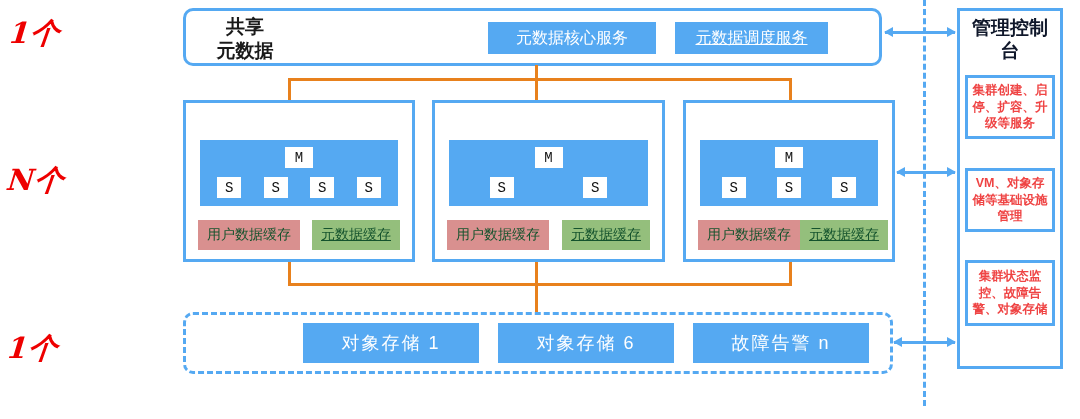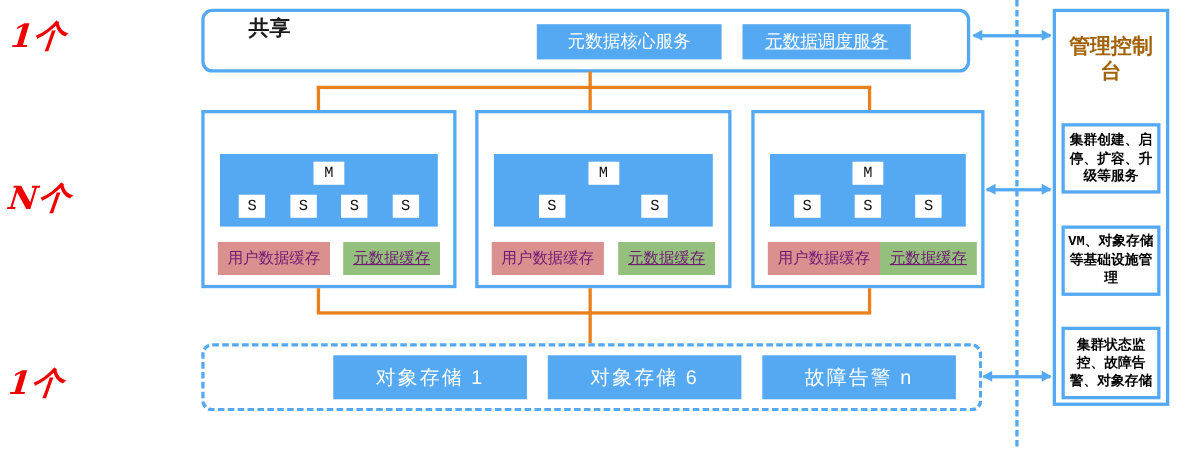--- a/index.html
+++ b/index.html
@@ -54,21 +54,21 @@
   .ssq {
     width:24px; height:21px; background:#ffffff; color:#111;
     font-family:"Liberation Mono", monospace; font-size:14px;
     display:flex; align-items:center; justify-content:center;
   }
   .caches {
     position:absolute; left:12px; right:12px; bottom:9px;
     display:flex; justify-content:space-between;
   }
   .cache {
-    color:#701a75; font-size:14px; padding:6px 9px; white-space:nowrap;
+    color:#14532d; font-size:14px; padding:6px 9px; white-space:nowrap;
   }
   .cache.pink { background:#d9908f; }
   .cache.green { background:#94bf7c;text-decoration:underline; }
   
   .storagebox {
     position:absolute; left:183px; top:312px; width:710px; height:62px;
     border:3px dashed #55a9f2; border-radius:10px; box-sizing:border-box; background:#fff;
   }
   .stor {
     position:absolute; top:8px; height:40px; width:176px; background:#55a9f2;
@@ -88,45 +88,46 @@
     border-top:5px solid transparent; border-bottom:5px solid transparent;
   }
   .darrow::before { left:-1px; border-right:9px solid #55a9f2; }
   .darrow::after  { right:-1px; border-left:9px solid #55a9f2; }
   
   .console {
     position:absolute; left:957px; top:8px; width:106px; height:361px;
     border:3px solid #55a9f2; box-sizing:border-box; background:#ffffff;
   }
   .console-title {
-    margin:21px 8px 0; text-align:center; font-weight:bold; color:#a16207;
+    margin:6px 8px 0; text-align:center; font-weight:bold; color:#0f172a;
     font-size:19px; line-height:1.2;
   }
   .fbox {
     position:absolute; left:5px; right:5px; border:3px solid #55a9f2;
-    box-sizing:border-box; color:#000000; font-weight:bold; font-size:12.5px;
+    box-sizing:border-box; color:#ef4444; font-weight:bold; font-size:12.5px;
     line-height:1.35; text-align:center; display:flex; align-items:center;
-    justify-content:center; padding:2px;margin-top:37px;
+    justify-content:center; padding:2px;
   }
   .f1 { top:64px; height:64px; }
-  .f2 { top:157px; height:64px;font-family:Liberation Mono, monospace; }
+  .f2 { top:157px; height:64px; }
   .f3 { top:249px; height:66px; }
 </style>
 </head>
 <body>
 
 <div class="canvas">
 
   <div class="rlabel" style="left:10px; top:14px;">1个</div>
   <div class="rlabel" style="left:8px; top:161px;">N个</div>
   <div class="rlabel" style="left:8px; top:329px;">1个</div>
 
   <div class="topbox">
     <div class="shared-title">
       <div>共享</div>
+      <div>元数据</div>
     </div>
     <div class="svc svc2">元数据核心服务</div>
     <div class="svc svc3">元数据调度服务</div>
   </div>
 
   <div class="oline" style="left:535px; top:65px; width:3px; height:14px;"></div>
   <div class="oline" style="left:288px; top:78px; width:504px; height:3px;"></div>
   <div class="oline" style="left:288px; top:78px; width:3px; height:23px;"></div>
   <div class="oline" style="left:535px; top:78px; width:3px; height:23px;"></div>
   <div class="oline" style="left:789px; top:78px; width:3px; height:23px;"></div>

